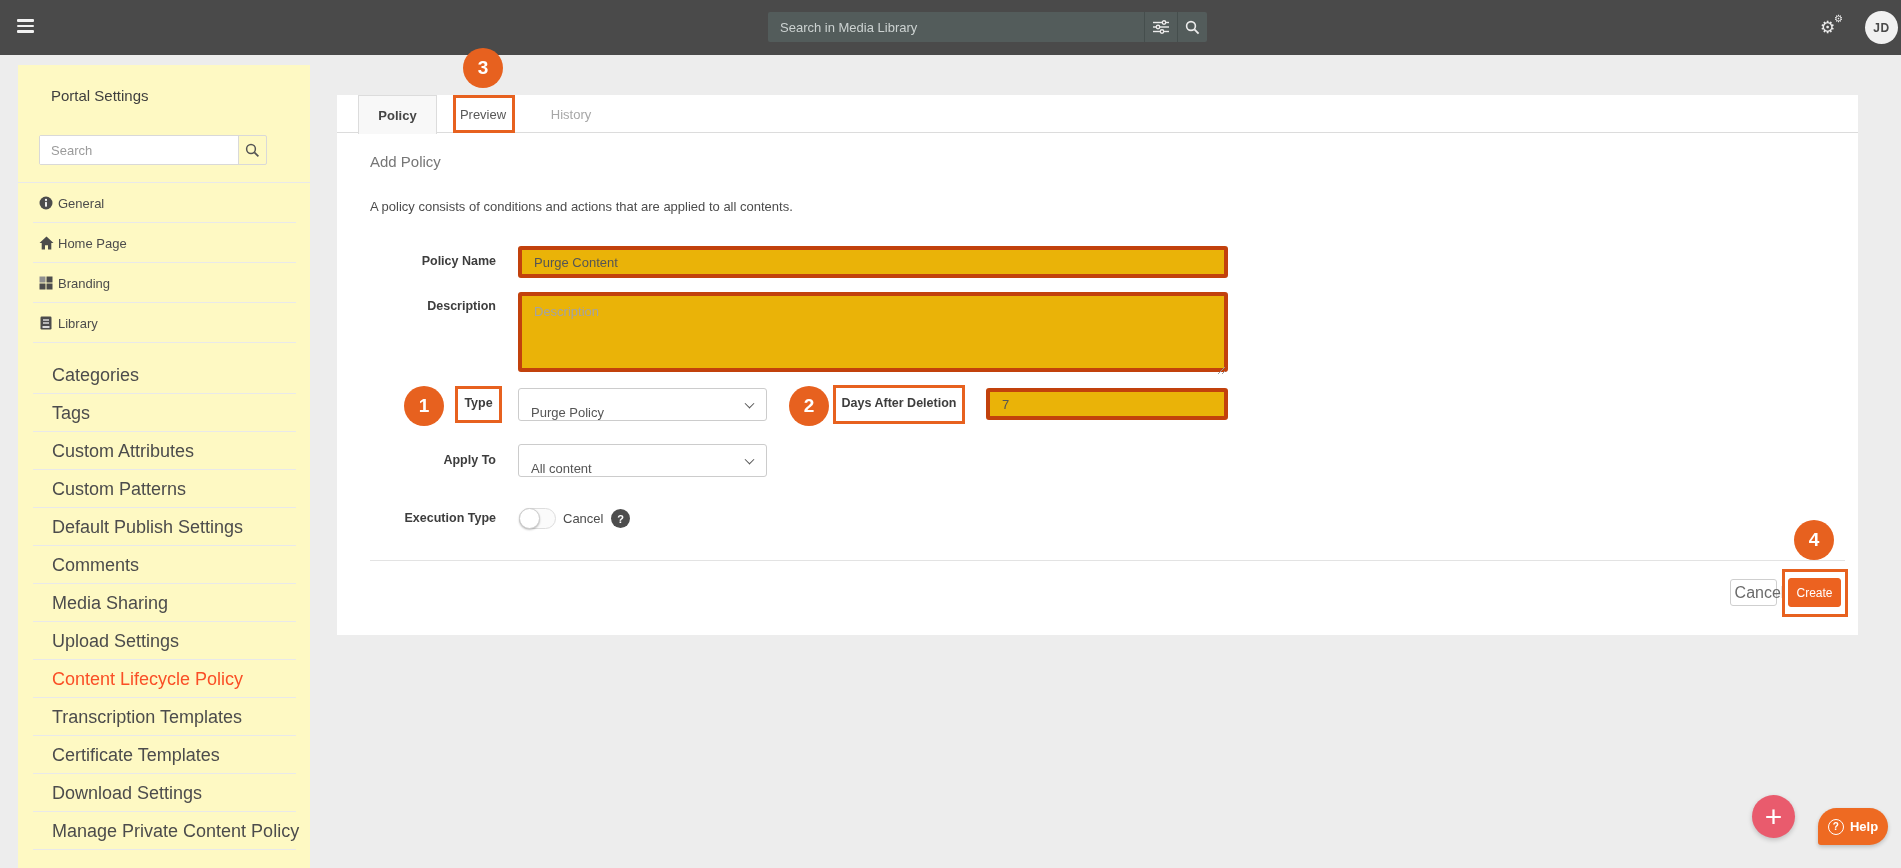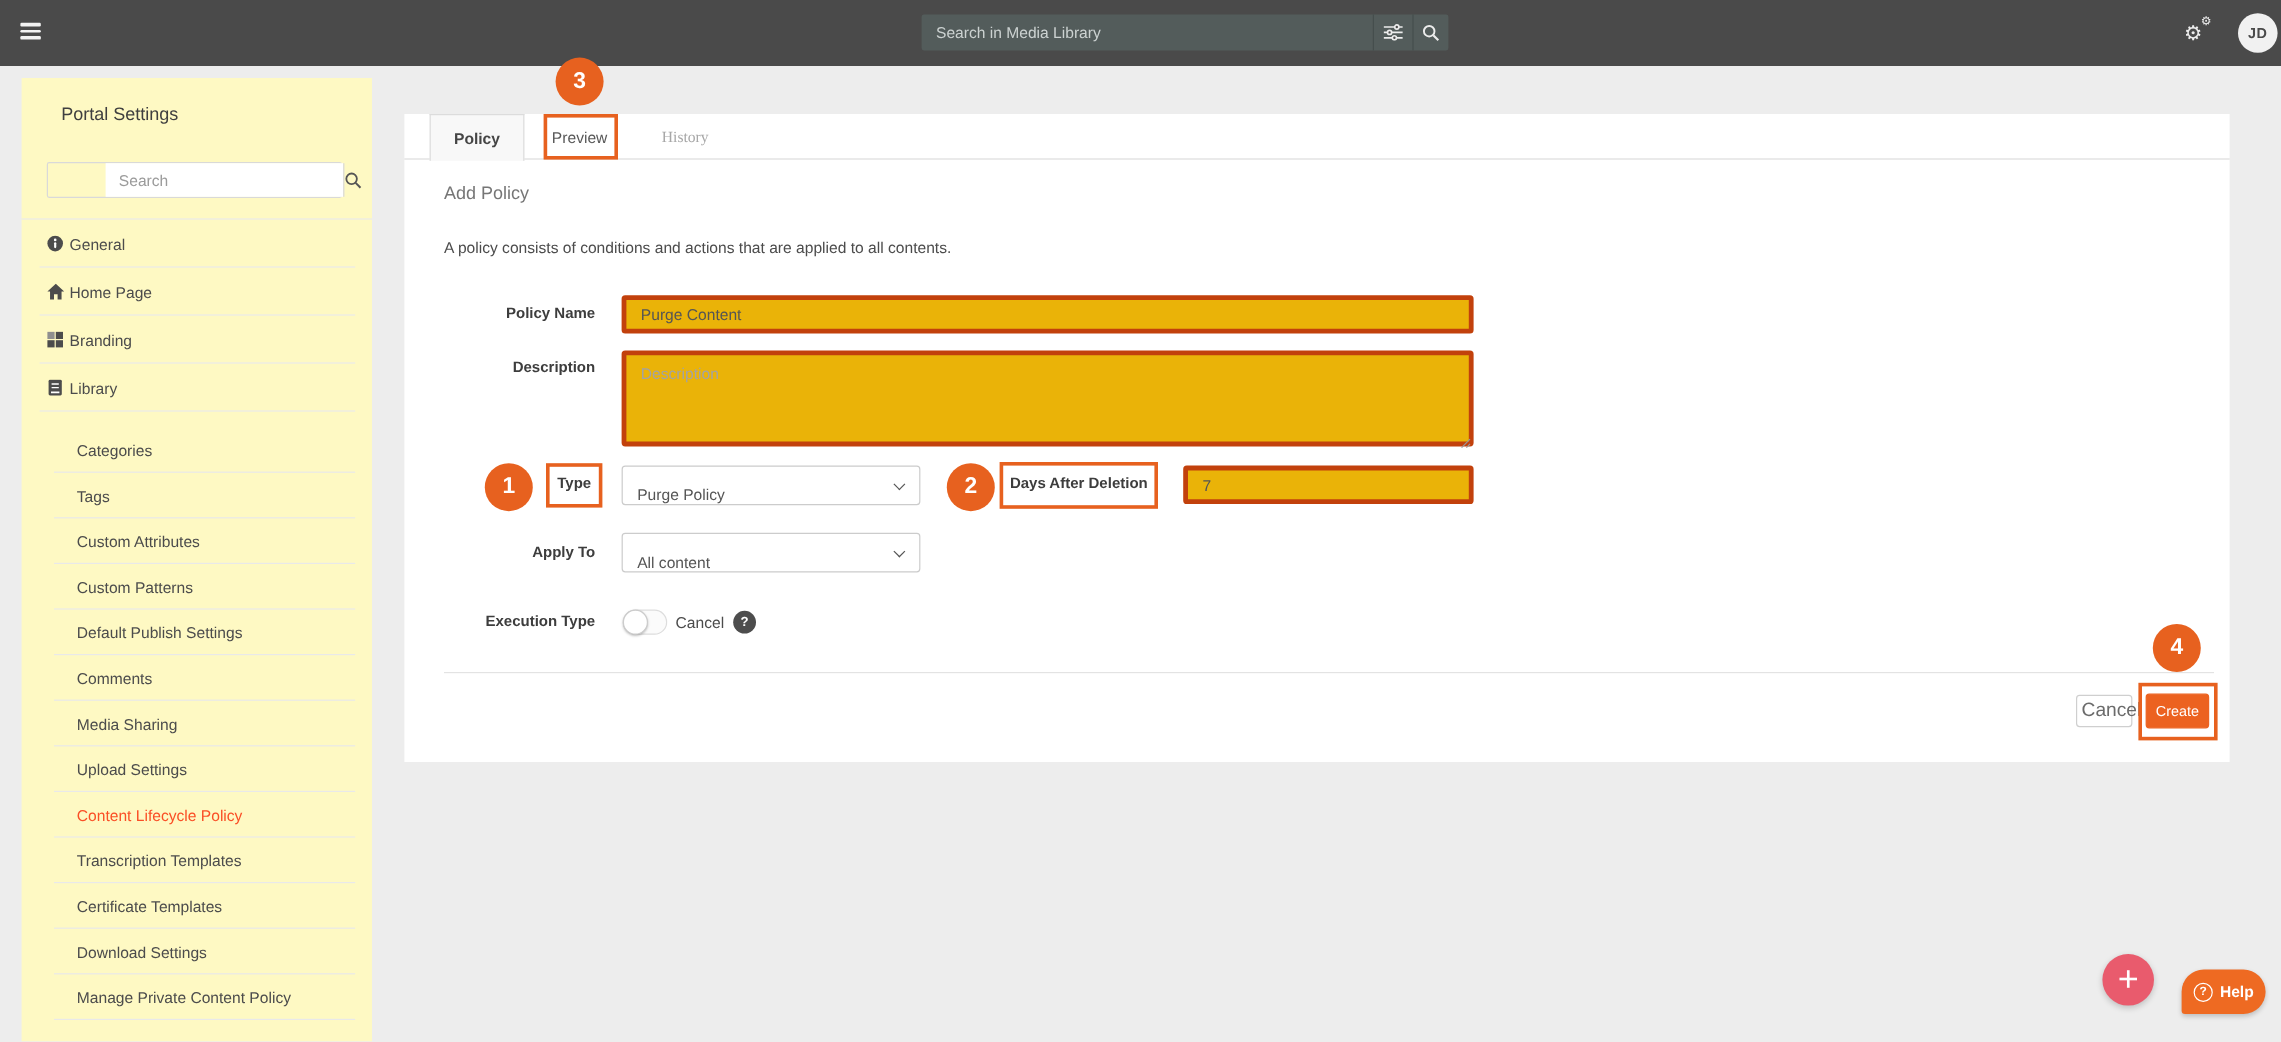--- a/index.html
+++ b/index.html
@@ -17,39 +17,39 @@
   .tseg { width:33px; display:flex; align-items:center; justify-content:center; border-left:1px solid #454e4d; cursor:pointer; }
   .tseg:last-child { width:30px; }
   .gears { position:absolute; left:1820px; top:13px; width:30px; height:30px; color:#ececec; cursor:pointer; }
   .gears .g1 { position:absolute; left:0; top:6px; font-size:17px; line-height:17px; }
   .gears .g2 { position:absolute; left:14px; top:1px; font-size:10px; line-height:10px; }
   .avatar { position:absolute; left:1865px; top:11px; width:33px; height:33px; border-radius:50%; background:#f1f1f1; color:#4a4a4a; font-weight:bold; font-size:12px; display:flex; align-items:center; justify-content:center; letter-spacing:.5px; cursor:pointer; }
 
   
   .sidebar { position:absolute; left:18px; top:65px; width:292px; height:803px; background:#fef9c3; }
   .sb-title { position:absolute; left:33px; top:22px; font-size:15px; color:#3f3f3f; }
-  .sb-search { position:absolute; left:21px; top:70px; width:246px; height:30px; border:1px solid #d9d9d9; border-radius:2px; display:flex;padding-left:48px; }
+  .sb-search { position:absolute; left:21px; top:70px; width:228px; height:30px; border:1px solid #d9d9d9; border-radius:2px; display:flex; }
   .sb-search input { flex:1 1 auto; border:none; outline:none; font-size:13px; color:#555; padding:0 11px; font-family:"Liberation Sans",sans-serif; }
   .sb-search input::placeholder { color:#9b9b9b; opacity:1; }
   .sb-search .mag { width:38px; border-left:1px solid #d9d9d9; display:flex; align-items:center; justify-content:center; cursor:pointer; }
   .sb-mainlist { position:absolute; left:0; top:117px; width:292px; border-top:1px solid #e9e9e9; }
   .sb-item { position:relative; height:40px; display:flex; align-items:center; padding-left:40px; font-size:13px; color:#4c4c4c; cursor:pointer; }
   .sb-item .icn { position:absolute; left:21px; top:13px; width:14px; height:14px; }
   .sb-item:after, .sb-sub:after { content:""; position:absolute; left:15px; right:14px; bottom:0; border-bottom:1px solid #e9e9e9; }
   .sb-sublist { position:absolute; left:0; top:291px; width:292px; }
-  .sb-sub { position:relative; height:38px; display:flex; align-items:center; padding-left:34px; font-size:13px; color:#4c4c4c; cursor:pointer;margin-left:12px; }
+  .sb-sub { position:relative; height:38px; display:flex; align-items:center; padding-left:34px; font-size:18px; color:#4c4c4c; cursor:pointer; }
   .sb-sub.active { color:#fa4f26; }
 
   
   .card { position:absolute; left:337px; top:95px; width:1521px; height:540px; background:#ffffff; }
   .tabrow { position:absolute; left:0; top:0; width:1521px; height:38px; border-bottom:1px solid #dcdcdc; }
   .tab-active { position:absolute; left:21px; top:0; width:79px; height:39px; background:#f8f8f8; border:1px solid #dcdcdc; border-bottom:none; display:flex; align-items:center; justify-content:center; font-size:13px; font-weight:bold; color:#454545; cursor:pointer; z-index:2; }
   .tab-plain { position:absolute; top:0; width:80px; height:38px; display:flex; align-items:center; justify-content:center; font-size:13px; cursor:pointer; }
   .tab-preview { left:106px; color:#585858; }
-  .tab-history { left:194px; color:#a7a7a7;font-family:Liberation Serif, serif; }
+  .tab-history { left:194px; color:#a7a7a7; }
   .h-add { position:absolute; left:33px; top:58px; font-size:15px; color:#767676; }
   .p-desc { position:absolute; left:33px; top:104px; font-size:13px; color:#4c4c4c; }
 
   .flabel { position:absolute; font-size:12.5px; font-weight:bold; color:#3d3d3d; }
   .lab-right { left:0; width:159px; text-align:right; }
   .inp { position:absolute; border:4px solid #c2410c; border-radius:3px; font-size:13px; color:#555; padding:0 12px; outline:none; background:#eab308; font-family:"Liberation Sans",sans-serif; }
   .inp::placeholder { color:#a3a3a3; opacity:1; }
   textarea.inp { padding:8px 12px; resize:none; }
   .sel { position:absolute; border:1px solid #cccccc; border-radius:3px; font-size:13px; color:#555; background:#fff; display:flex; align-items:flex-end; padding:0 12px; cursor:pointer; }
   .chev { position:absolute; right:13px; top:50%; width:7px; height:7px; border-right:1.6px solid #555; border-bottom:1.6px solid #555; transform:translateY(-70%) rotate(45deg); }

